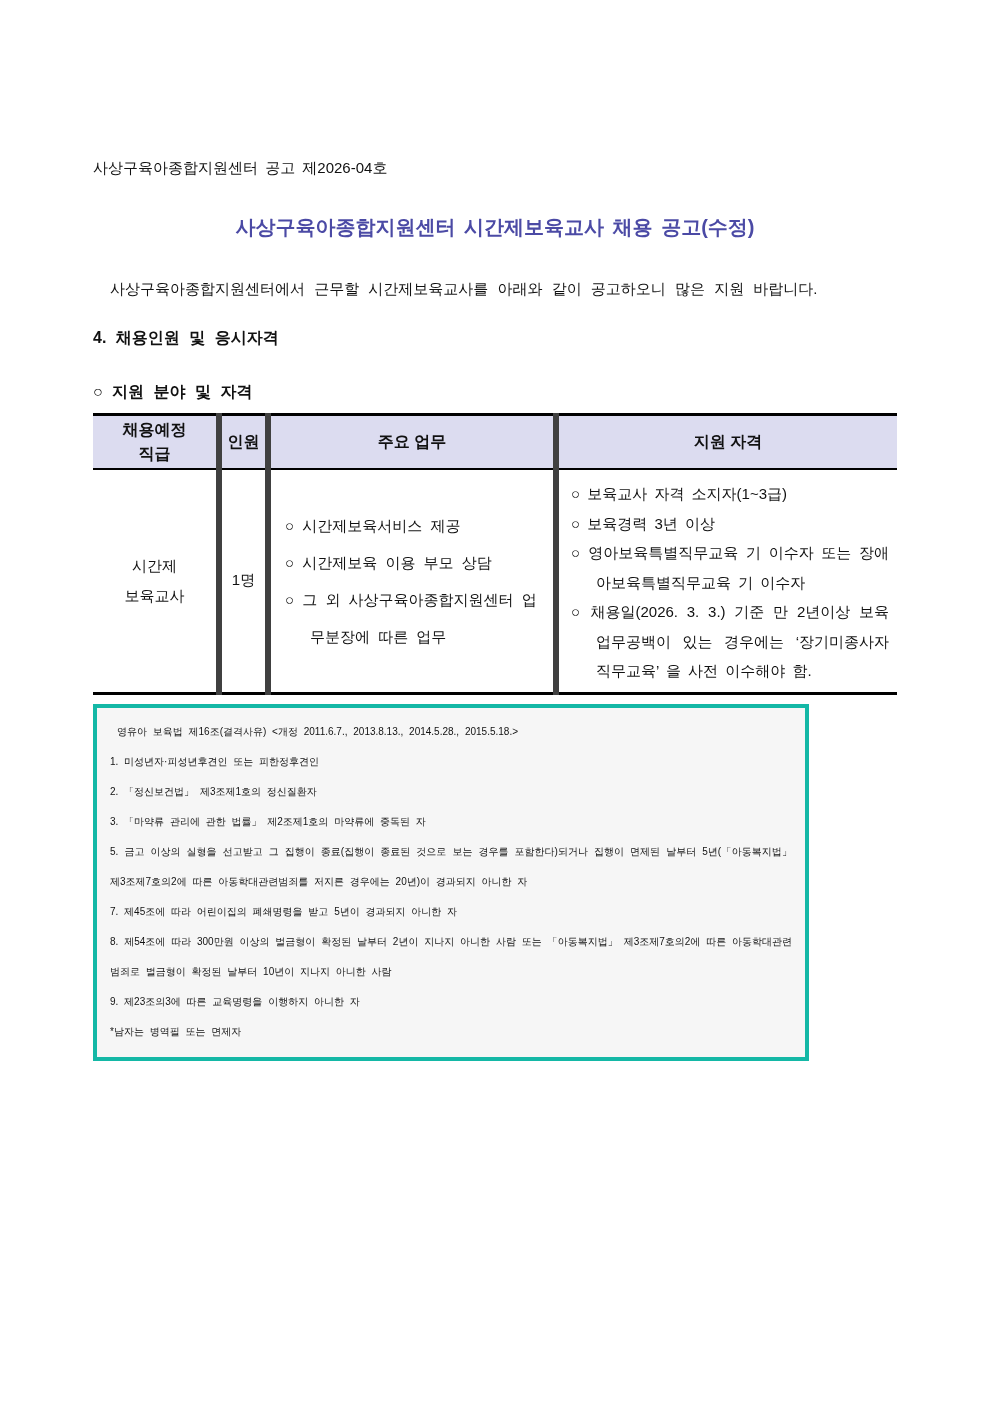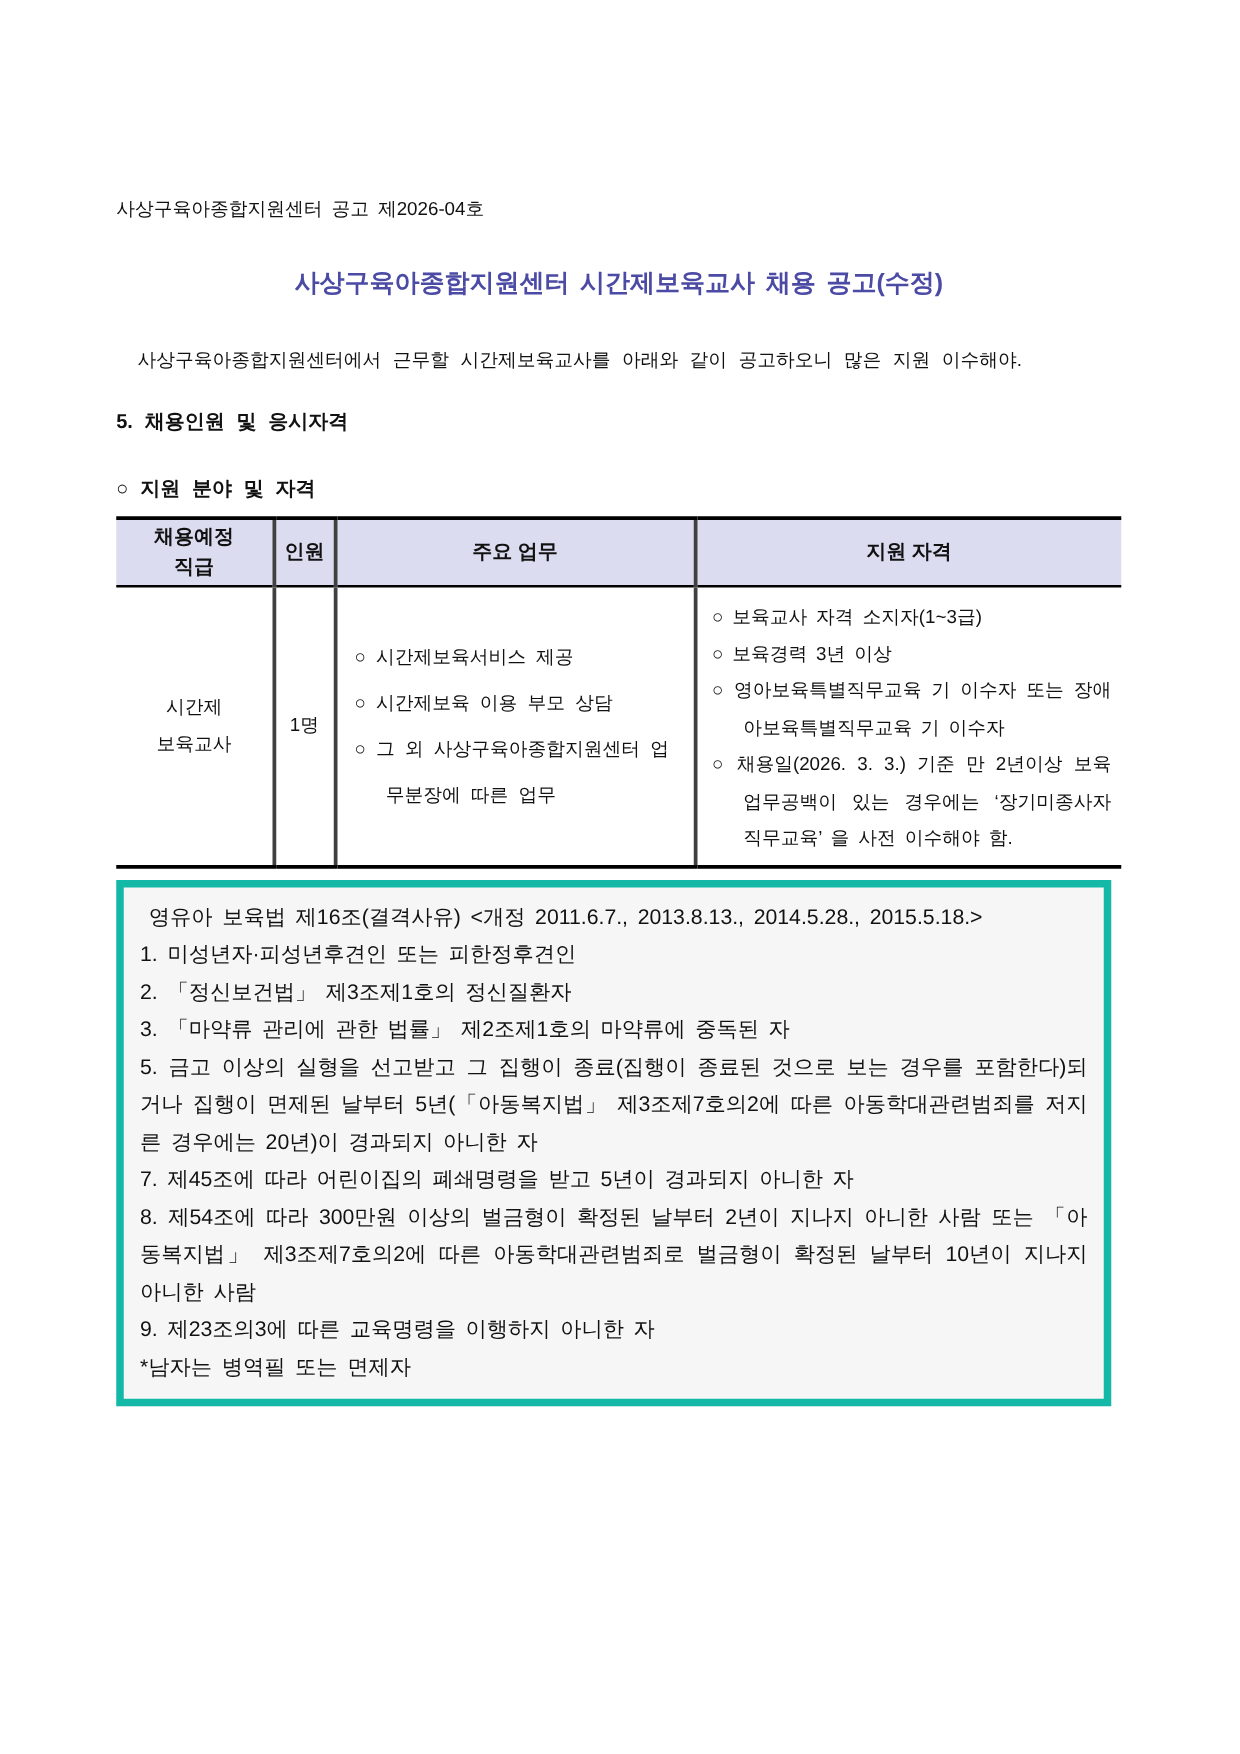--- a/index.html
+++ b/index.html
@@ -78,21 +78,21 @@
     line-height:24px;
     padding:2px 0;
   }
   table.recruit td{
     border-bottom:3px solid #000;
     height:216px;
     vertical-align:middle;
   }
   table.recruit th + th,
   table.recruit td + td{
-    border-left:3px solid #404040;
+    border-left:6px solid #404040;
   }
   td.cell-position{
     text-align:center;
     white-space:pre-line;
     line-height:30px;
     word-spacing:2px;
   }
   td.cell-count{text-align:center;}
   td.cell-duties{padding:6px 6px 6px 14px;}
   td.cell-duties ul,
@@ -109,47 +109,47 @@
     padding:9px 8px 6px 12px;
   }
   td.cell-quals li{
     padding-left:25px;text-indent:-25px;
     line-height:29.5px;
     text-align:justify;
     word-spacing:3px;
   }
   .law-box{
     margin-top:9px;
-    width:796px;
-    border:6px solid #14b8a6;
+    width:716px;
+    border:4px solid #14b8a6;
     background:var(--box-bg);
     padding:9px 13px 10px 13px;
-    font-size:17px;
+    font-size:10px;
   }
   .law-box p{
     margin:0;
     line-height:30px;
     text-align:justify;
     word-spacing:3px;
   }
   .law-box .law-heading{padding-left:7px;text-align:left;}
 </style>
 </head>
 <body>
 
 <div class="page">
 
   <div class="doc-number">사상구육아종합지원센터 공고 제2026-04호</div>
 
   <div class="doc-title">사상구육아종합지원센터 시간제보육교사 채용 공고(수정)</div>
 
-  <div class="intro">사상구육아종합지원센터에서 근무할 시간제보육교사를 아래와 같이 공고하오니 많은 지원 이수해야.</div>
-
-
-  <div class="section-heading">5. 채용인원 및 응시자격</div>
+  <div class="intro">사상구육아종합지원센터에서 근무할 시간제보육교사를 아래와 같이 공고하오니 많은 지원 바랍니다.</div>
+
+
+  <div class="section-heading">4. 채용인원 및 응시자격</div>
 
   <div class="sub-heading">○ 지원 분야 및 자격</div>
 
   <table class="recruit">
     <colgroup>
       <col style="width:126px">
       <col style="width:49px">
       <col style="width:288px">
       <col style="width:341px">
     </colgroup>

